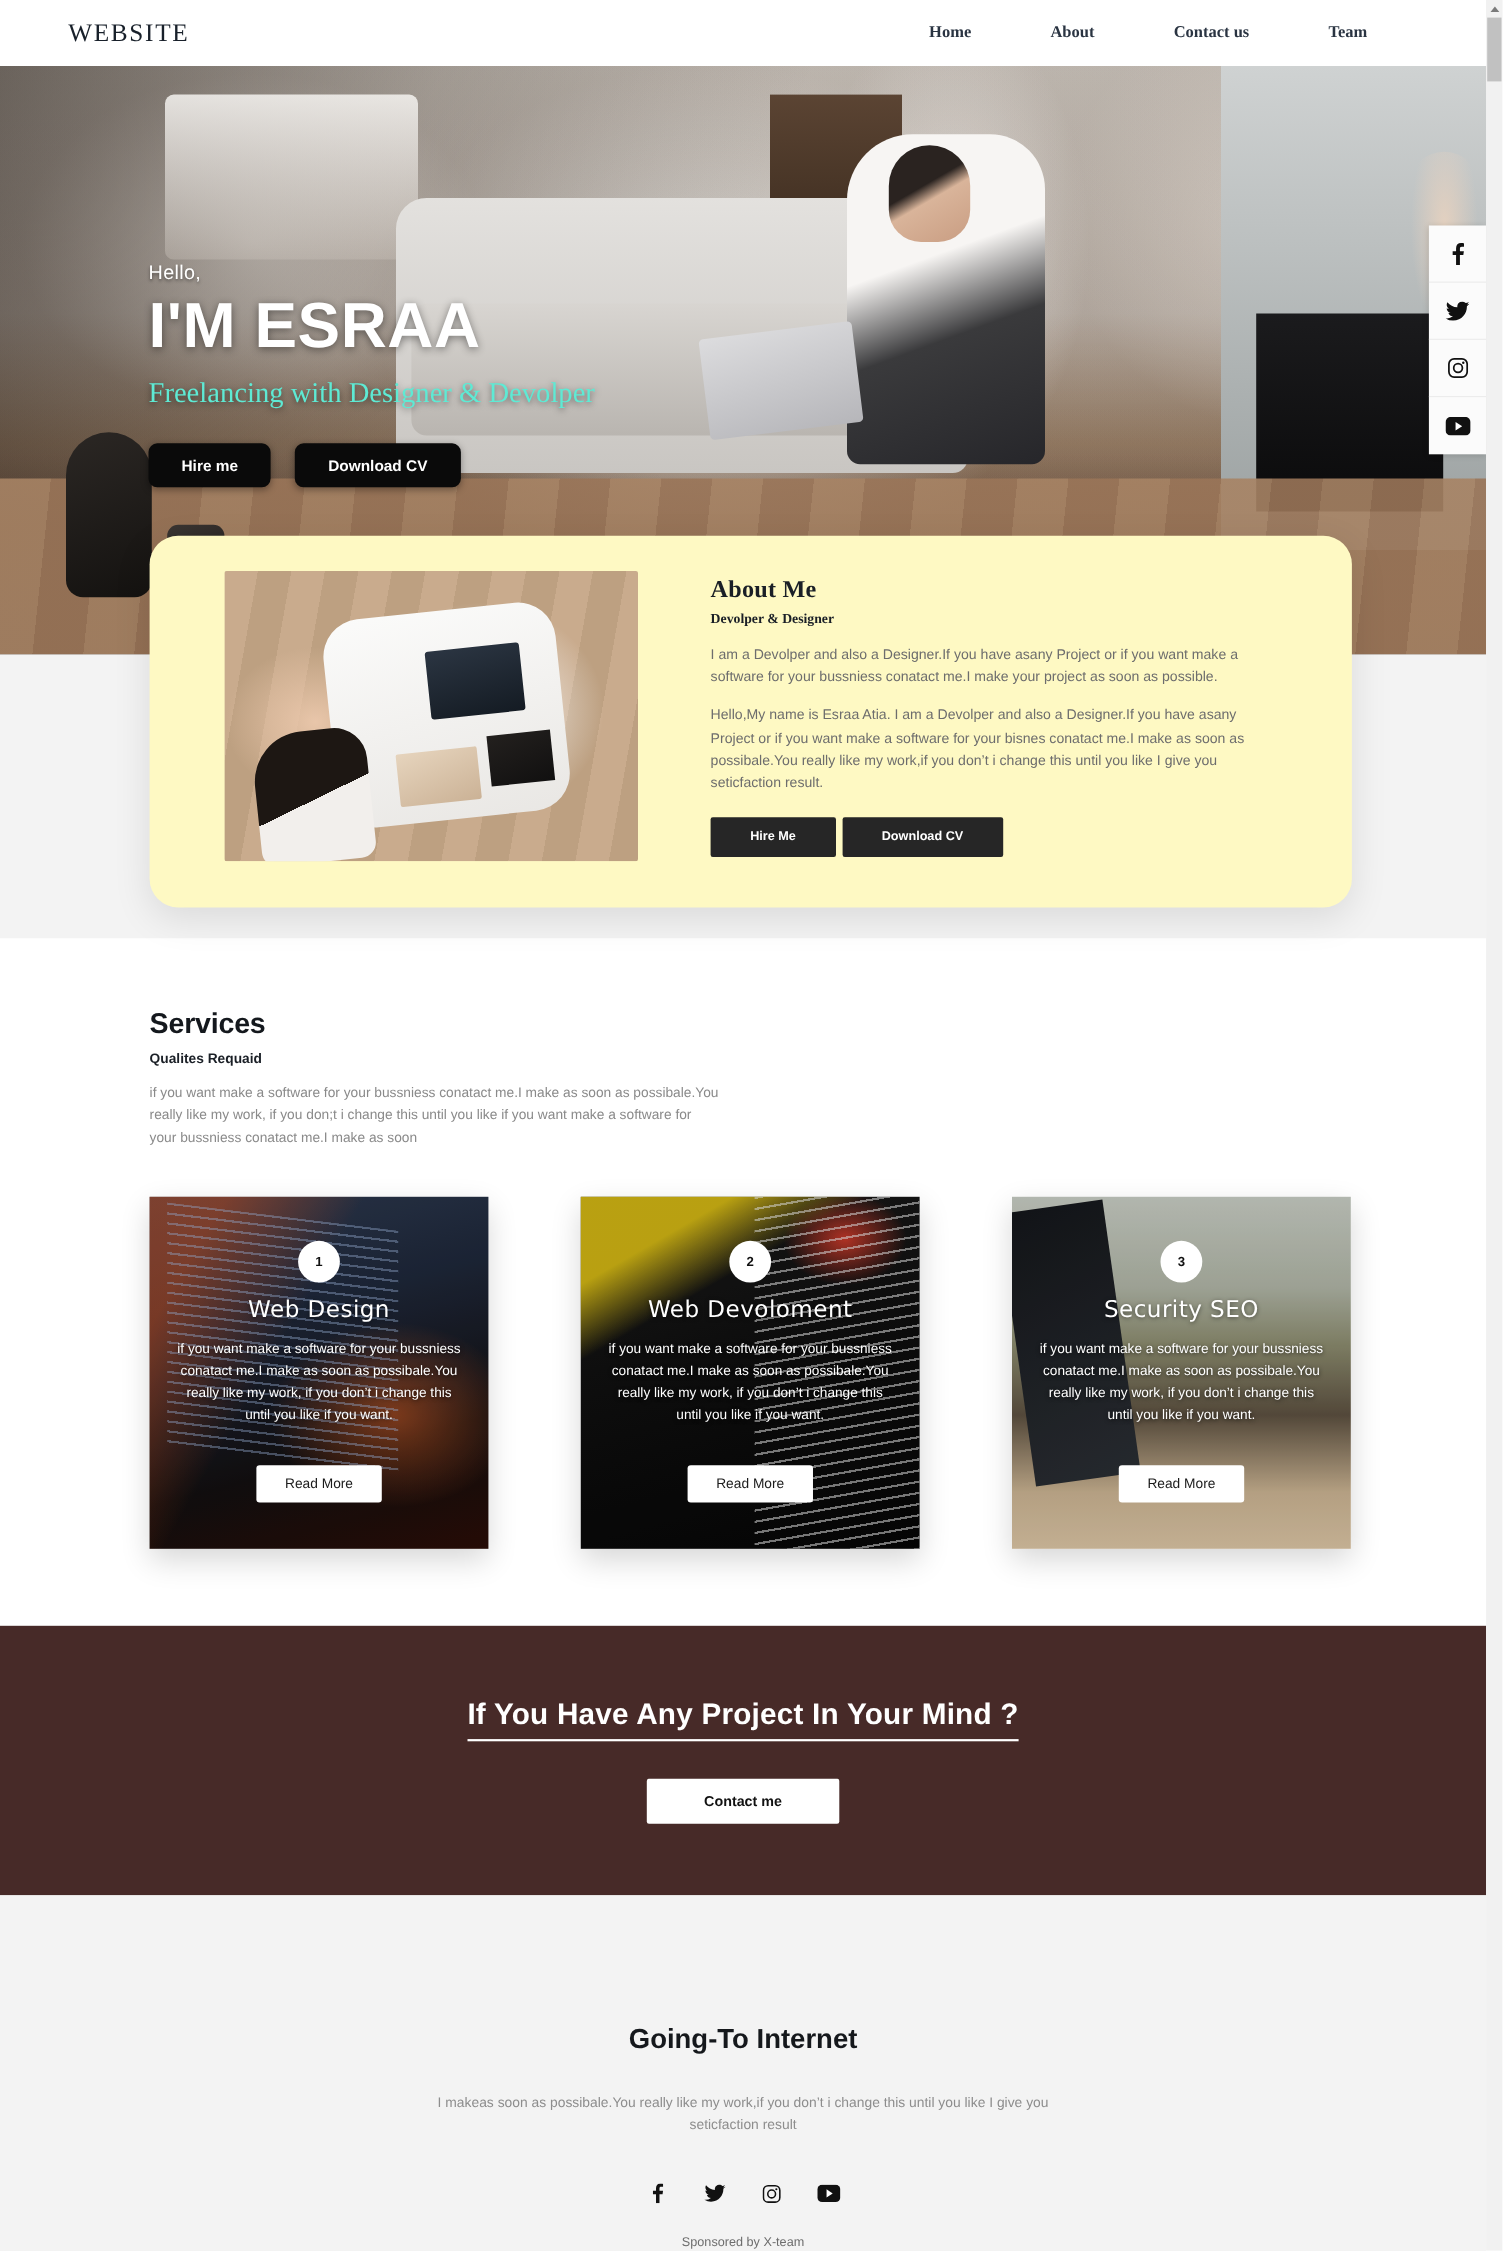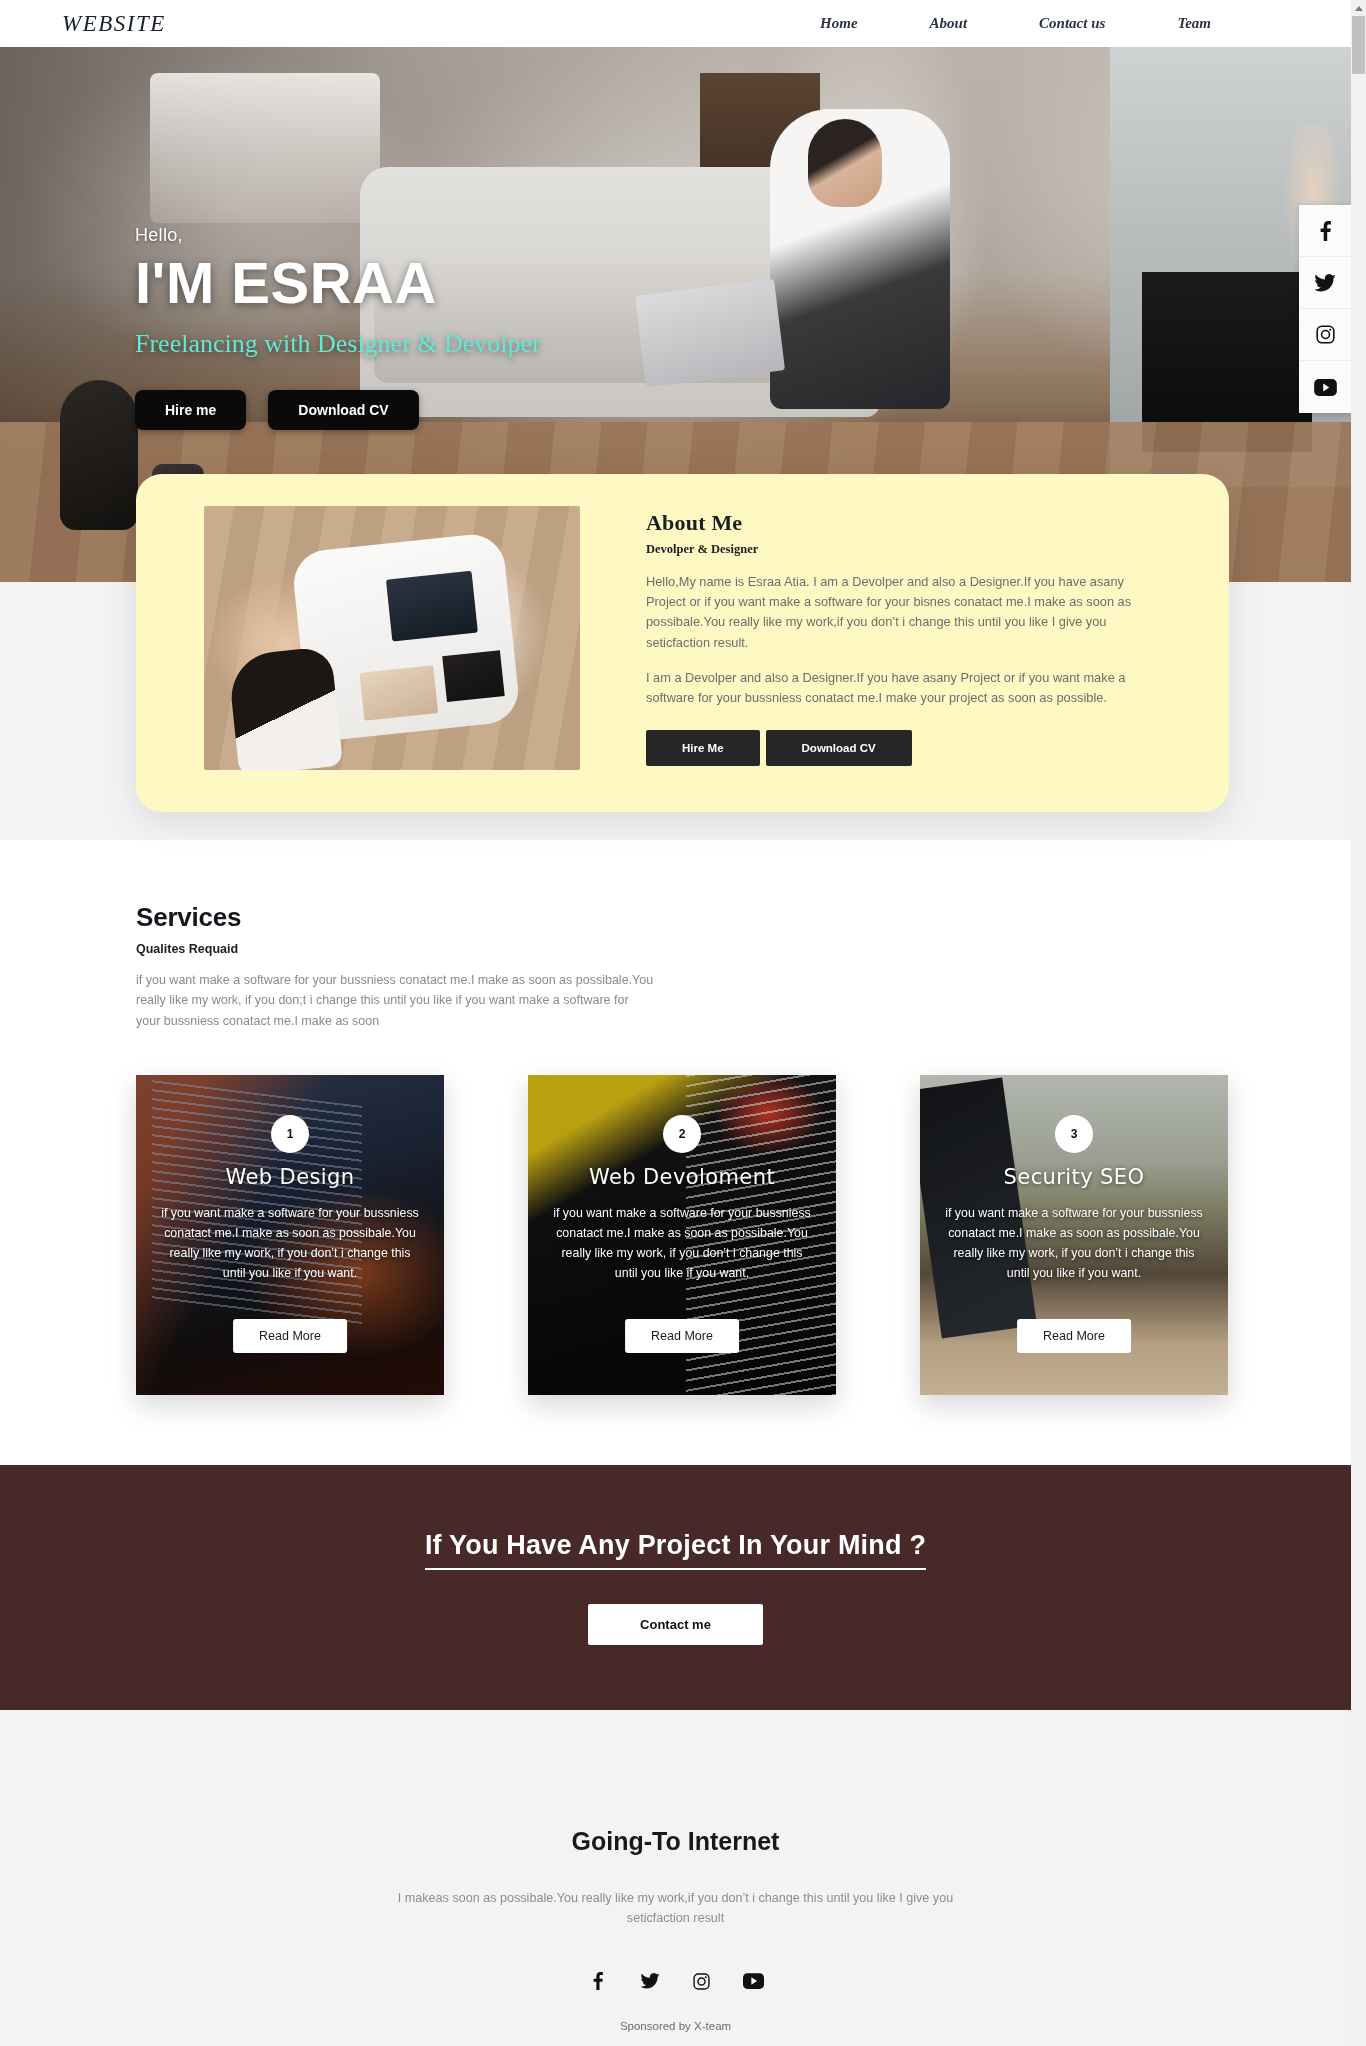--- a/index.html
+++ b/index.html
@@ -7,30 +7,29 @@
     width: 1366px;
     background: #ffffff;
     font-family: "Liberation Sans", sans-serif;
   }
   body { position: relative; overflow-x: hidden; }
 
   .page { width: 1366px; position: relative; }
 
   
   .navbar {
-    height: 47px;
+    height: 60px;
     width: 1351px;
     background: #ffffff;
     display: flex;
     align-items: center;
     justify-content: space-between;
-    padding: 0 80px 0 62px;
+    padding: 0 48px 0 62px;
     position: relative;
     z-index: 40;
-    font-style: italic;
   }
   .brand {
     font-family: "Liberation Serif", serif;
     font-size: 23px;
     letter-spacing: 1.5px;
     color: #18202a;
     font-weight: 400;
   }
   .navlinks { display: flex; align-items: center; gap: 72px; padding-right: 60px; }
   .navlink {
@@ -450,22 +449,22 @@
         <div class="ap-desk">
           <div class="ap-lap"></div>
           <div class="ap-book"></div>
           <div class="ap-pad"></div>
           <div class="ap-person"></div>
         </div>
       </div>
       <div class="about-right">
         <div class="about-title">About Me</div>
         <div class="about-role">Devolper &amp; Designer</div>
+        <p class="about-p">I am a Devolper and also a Designer.If you have asany Project or if you want make a software for your bussniess conatact me.I make your project as soon as possible.</p>
         <p class="about-p">Hello,My name is Esraa Atia. I am a Devolper and also a Designer.If you have asany Project or if you want make a software for your bisnes conatact me.I make as soon as possibale.You really like my work,if you don’t i change this until you like I give you seticfaction result.</p>
-        <p class="about-p">I am a Devolper and also a Designer.If you have asany Project or if you want make a software for your bussniess conatact me.I make your project as soon as possible.</p>
         <div class="about-btns">
           <button class="btn-dark-sq">Hire Me</button>
           <button class="btn-dark-sq">Download CV</button>
         </div>
       </div>
     </div>
   </div>
 
   <div class="services">
     <div class="svc-title">Services</div>

